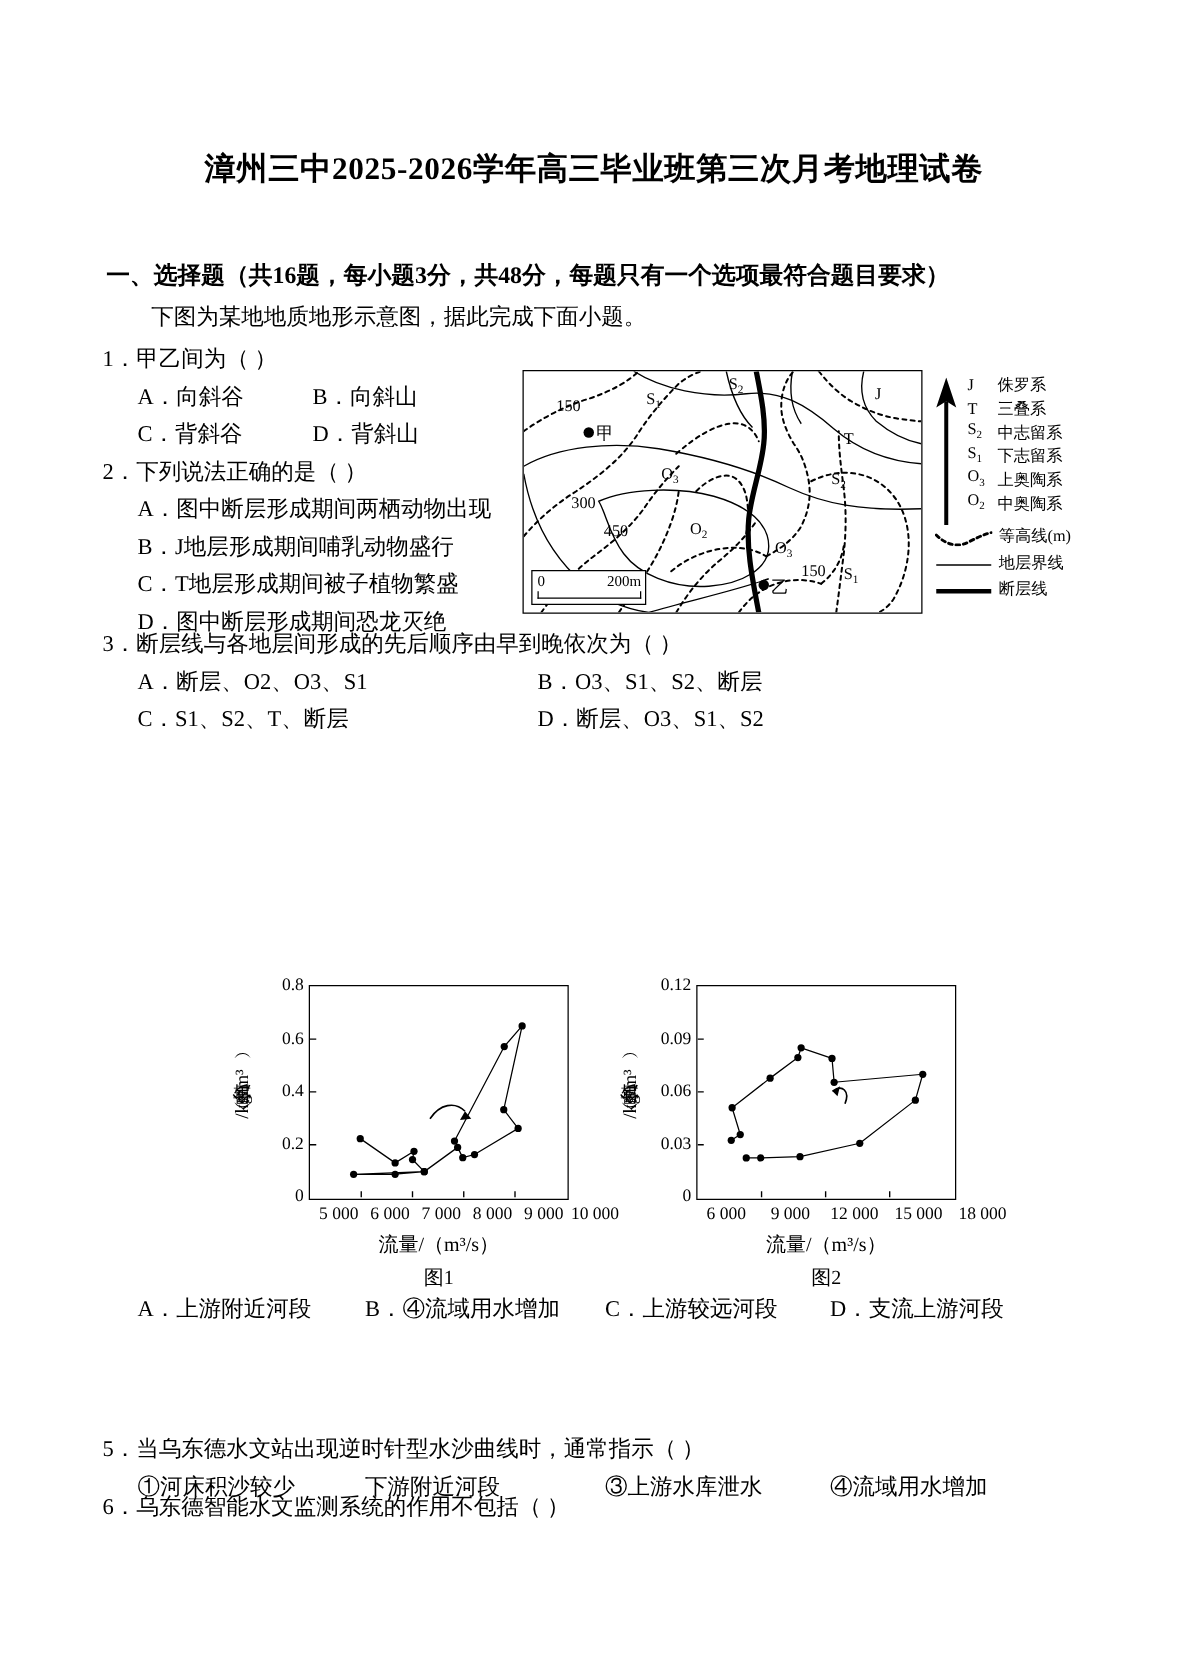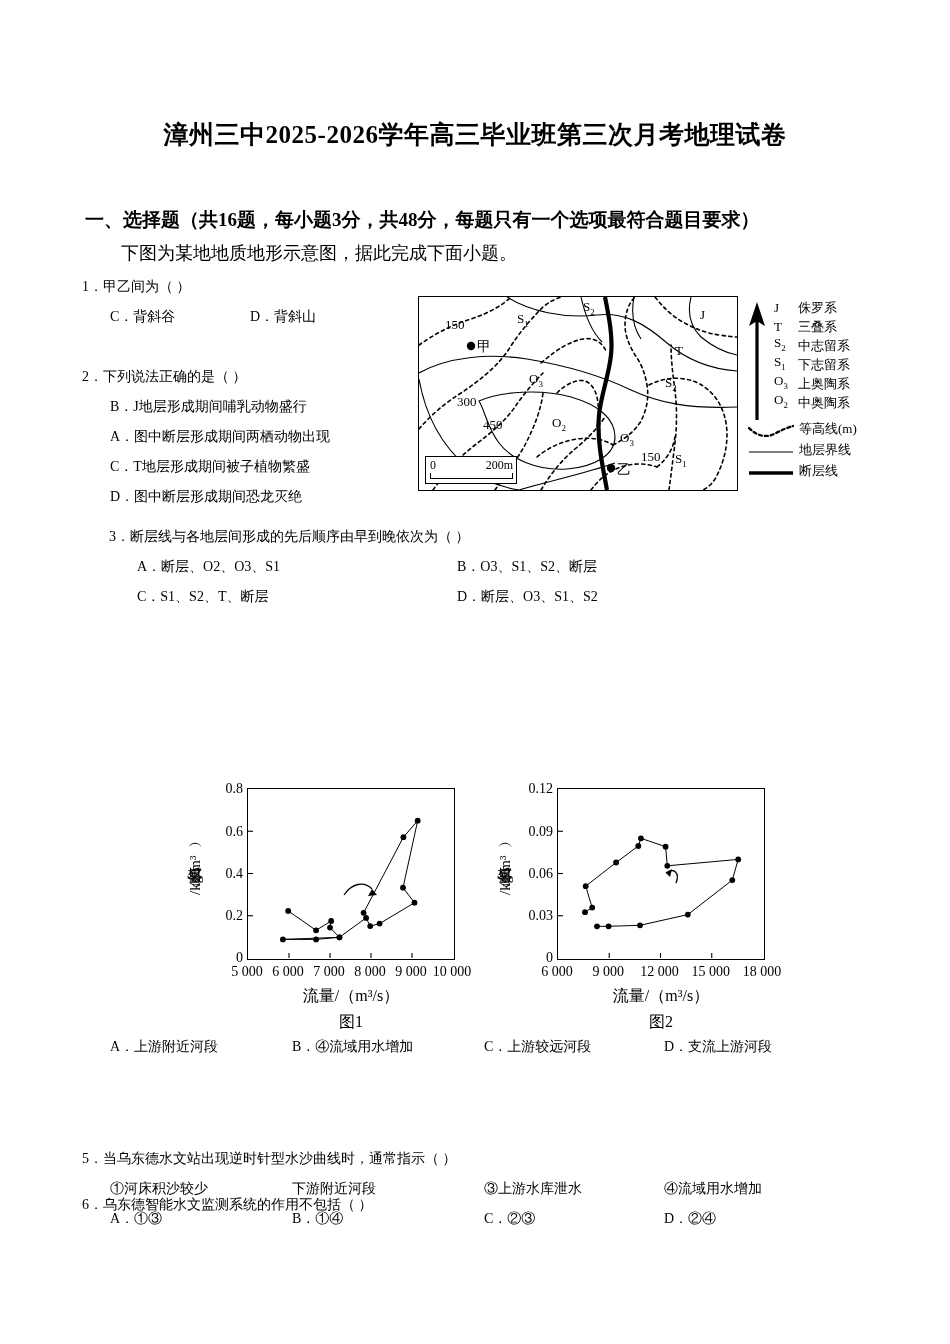--- a/index.html
+++ b/index.html
@@ -43,21 +43,21 @@
     position: absolute;
     top: 241px;
     left: 85px;
     font-size: 18px;
     text-indent: 36px;
     width: 560px;
   }
 
   .q {
     position: absolute;
-    font-size: 14px;
+    font-size: 18px;
     line-height: 30px;
   }
   .q-stem { white-space: nowrap; }
   .opt-row {
     display: block;
     white-space: nowrap;
   }
   .opt {
     display: inline-block;
   }
@@ -218,20 +218,21 @@
     top: 6px;
     width: 48px;
     height: 172px;
   }
   .chart-xtick {
     position: absolute;
     top: 0;
     font-size: 14px;
     white-space: nowrap;
     transform: translateX(-50%);
+    margin-left: 24px;
   }
   .xtick-row {
     position: absolute;
     left: 62px;
     top: 182px;
     width: 208px;
     height: 20px;
   }
   .chart-xlabel {
     position: absolute;
@@ -260,30 +261,33 @@
 
   <div class="section-heading">一、选择题（共16题，每小题3分，共48分，每题只有一个选项最符合题目要求）</div>
 
   <div class="lead-in">下图为某地地质地形示意图，据此完成下面小题。</div>
 
   <div class="q" style="left:82px; top:272px;">
     <div class="q-stem">
       <span>1．</span><span>甲乙间为（  ）</span>
     </div>
     <div class="opt-row indent">
+      <span class="opt" style="width:140px">A．向斜谷</span><span class="opt">B．向斜山</span>
+    </div>
+    <div class="opt-row indent">
       <span class="opt" style="width:140px">C．背斜谷</span><span class="opt">D．背斜山</span>
     </div>
   </div>
 
   <div class="q" style="left:82px; top:362px;">
     <div class="q-stem">
       <span>2．</span><span>下列说法正确的是（  ）</span>
     </div>
+    <div class="opt-row indent">A．图中断层形成期间两栖动物出现</div>
     <div class="opt-row indent">B．J地层形成期间哺乳动物盛行</div>
-    <div class="opt-row indent">A．图中断层形成期间两栖动物出现</div>
     <div class="opt-row indent">C．T地层形成期间被子植物繁盛</div>
     <div class="opt-row indent">D．图中断层形成期间恐龙灭绝</div>
   </div>
 
   <div class="geo-fig">
 
     <div class="geo-map-box">
       <svg width="318" height="193" viewBox="0 0 318 193">
 
         <g fill="none" stroke="#000" stroke-width="1.1">
@@ -400,21 +404,21 @@
             <svg width="46" height="12" viewBox="0 0 46 12">
               <line x1="1" y1="6" x2="45" y2="6" stroke="#000" stroke-width="3.6"></line>
             </svg>
           </span>
           <span>断层线</span>
         </div>
       </div>
     </div>
   </div>
 
-  <div class="q" style="left:82px; top:522px;margin-left:27px;">
+  <div class="q" style="left:82px; top:500px;">
     <div class="q-stem">
       <span>3．</span><span>断层线与各地层间形成的先后顺序由早到晚依次为（  ）</span>
     </div>
     <div class="opt-row indent">
       <span class="opt" style="width:320px">A．断层、O2、O3、S1</span><span class="opt">B．O3、S1、S2、断层</span>
     </div>
     <div class="opt-row indent">
       <span class="opt" style="width:320px">C．S1、S2、T、断层</span><span class="opt">D．断层、O3、S1、S2</span>
     </div>
   </div>
@@ -535,23 +539,20 @@
     </div>
   </div>
 
   <div class="q" style="left:82px; top:1144px;">
     <div class="q-stem">
       <span>5．</span><span>当乌东德水文站出现逆时针型水沙曲线时，通常指示（  ）</span>
     </div>
     <div class="opt-row indent">
       <span class="opt" style="width:182px">①河床积沙较少</span><span class="opt" style="width:192px">下游附近河段</span><span class="opt" style="width:180px">③上游水库泄水</span><span class="opt">④流域用水增加</span>
     </div>
-    <div class="opt-row indent">
-      <span class="opt" style="width:182px">A．①③</span><span class="opt" style="width:192px">B．①④</span><span class="opt" style="width:180px">C．②③</span><span class="opt">D．②④</span>
-    </div>
   </div>
 
   <div class="q" style="left:82px; top:1190px;">
     <div class="q-stem">
       <span>6．</span><span>乌东德智能水文监测系统的作用不包括（  ）</span>
     </div>
   </div>
 
 </div>
 

